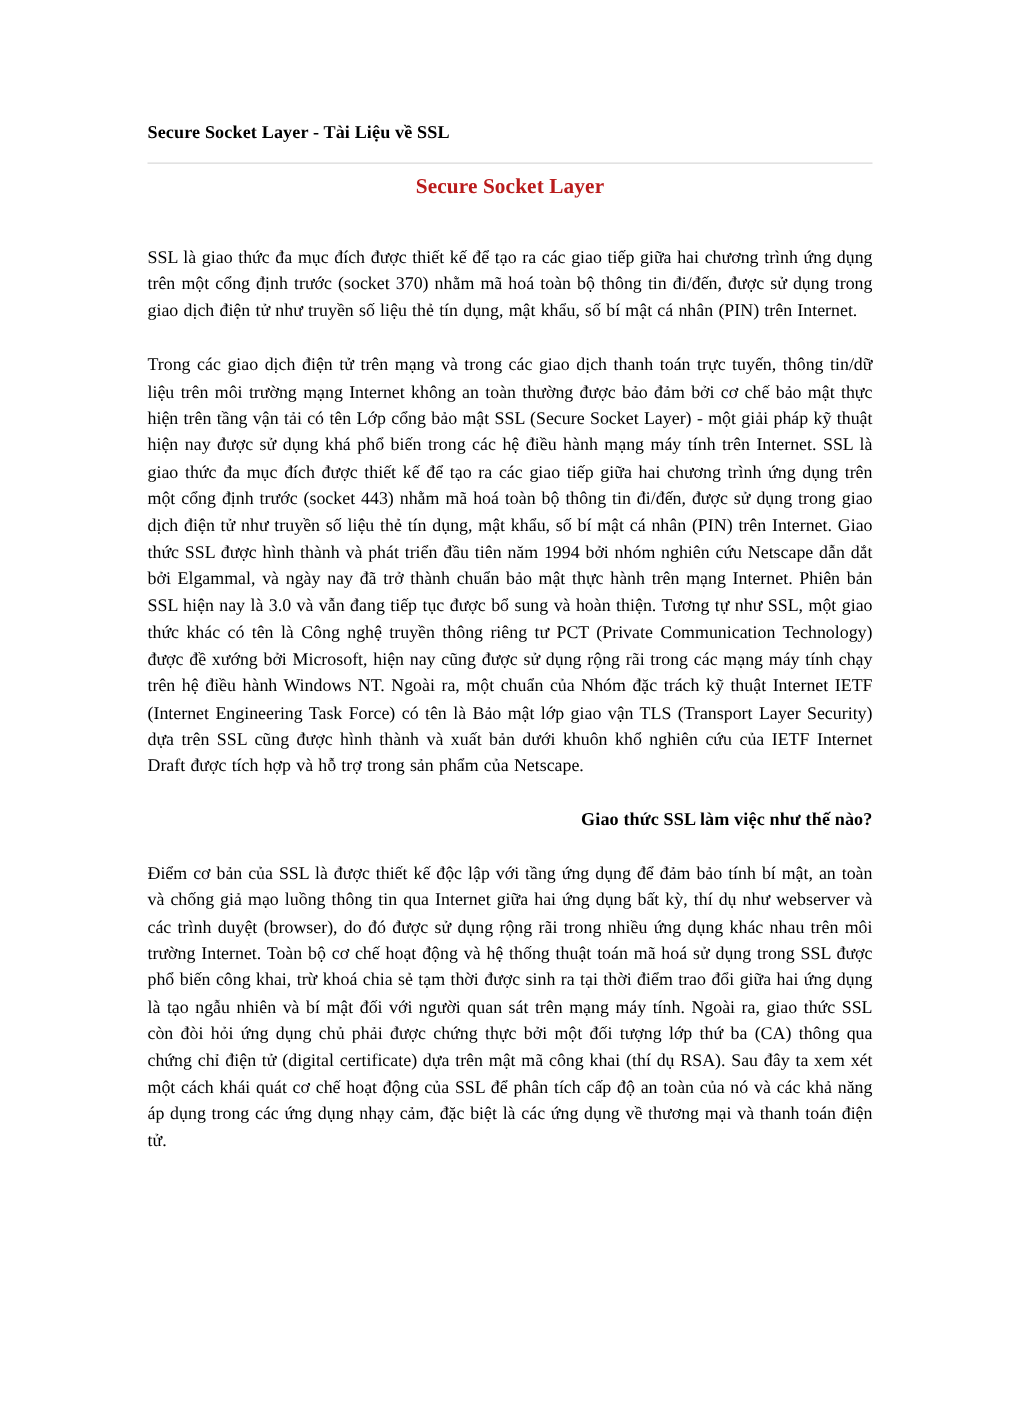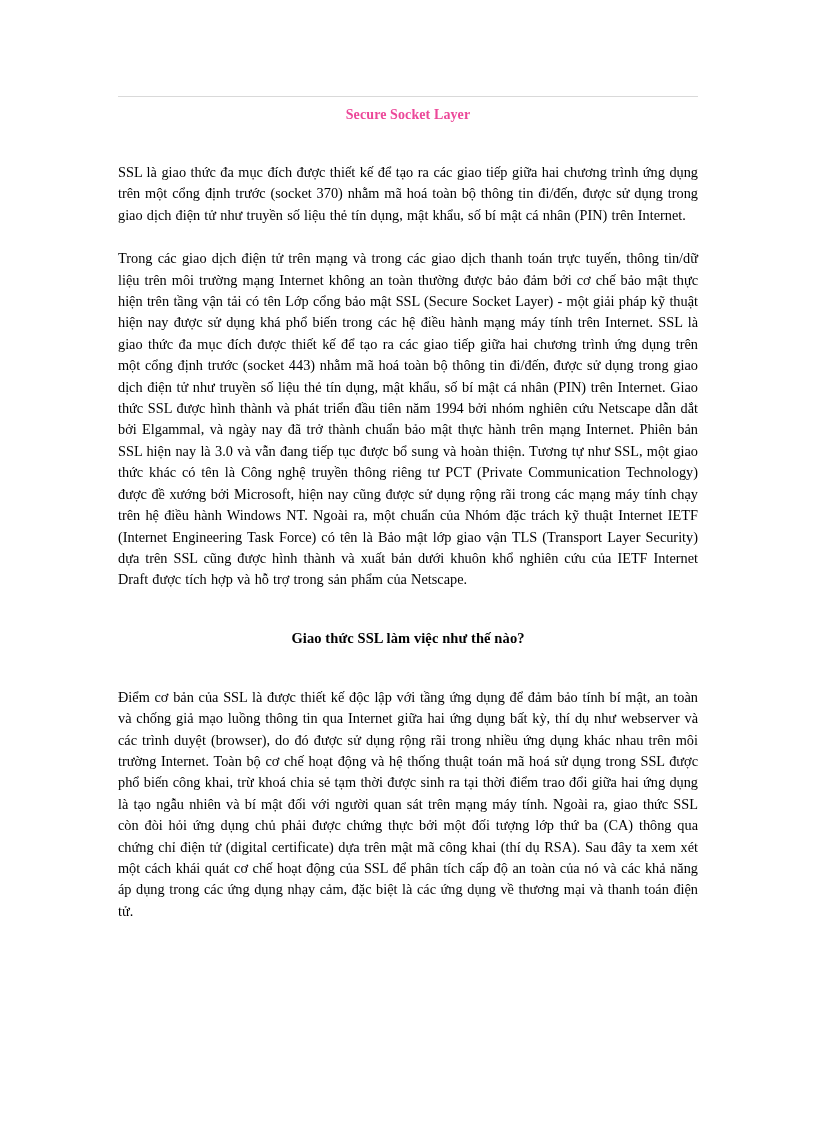--- a/index.html
+++ b/index.html
@@ -42,23 +42,23 @@
     height: 1px;
     width: 580px;
     background: #d9d9d9;
     border: 0;
     margin: 0 0 8px 0;
     padding: 0;
     font-size: 0;
     line-height: 0;
   }
   .section-title {
-    font-size: 14px;
+    font-size: 17px;
     font-weight: bold;
-    color: #ec4899;
+    color: #b91c1c;
     text-align: center;
     line-height: 20px;
     margin: 0 0 0 0;
     letter-spacing: 0.1px;
   }
   .para {
     font-size: 14.3px;
     line-height: 21.4px;
     text-align: justify;
     text-justify: inter-word;
@@ -66,37 +66,38 @@
     color: #000000;
     word-spacing: 0.6px;
   }
   .para.no-justify {
     text-align: left;
   }
   .sub-heading {
     font-size: 14.5px;
     font-weight: bold;
     line-height: 21px;
-    margin: 16px;
-    text-align: center;
+    margin: 0;
+    text-align: right;
     color: #000000;
     letter-spacing: 0.1px;
   }
   .gap-1 { height: 37px; }
   .gap-2 { height: 22px; }
   .gap-3 { height: 21px; }
   .gap-4 { height: 22px; }
   .gap-5 { height: 23px; }
 </style>
 </head>
 <body>
 
 <div class="page">
   <div class="content">
 
+    <h1 class="doc-title">Secure Socket Layer - Tài Liệu về SSL</h1>
 
     <hr class="rule">
 
     <div class="section-title">Secure Socket Layer</div>
 
     <div class="gap-1"></div>
 
     <p class="para">SSL là giao thức đa mục đích được thiết kế để tạo ra các giao tiếp giữa hai chương trình ứng dụng trên một cổng định trước (socket 370) nhằm mã hoá toàn bộ thông tin đi/đến, được sử dụng trong giao dịch điện tử như truyền số liệu thẻ tín dụng, mật khẩu, số bí mật cá nhân (PIN) trên Internet.</p>
 
     <div class="gap-2"></div>

